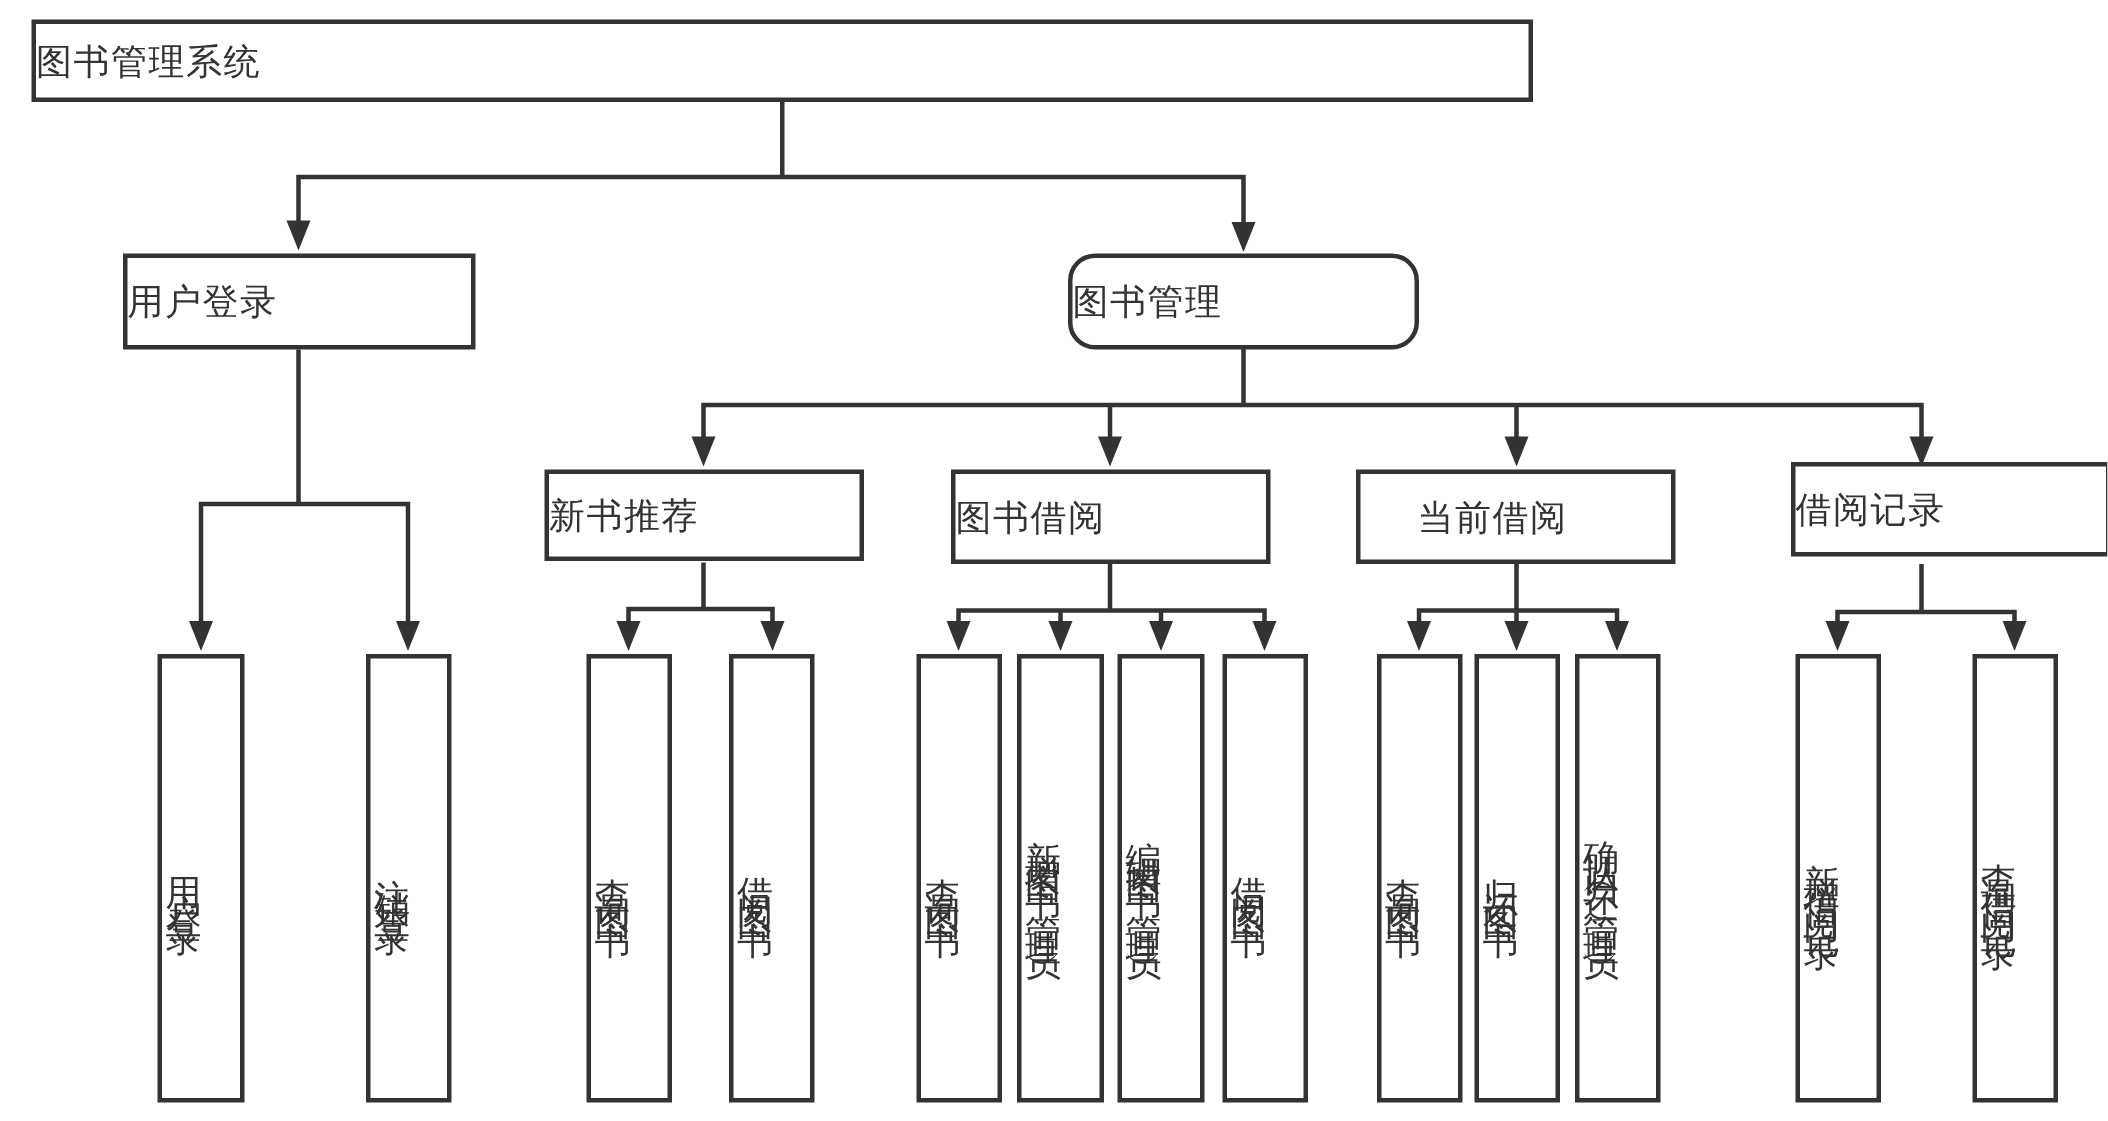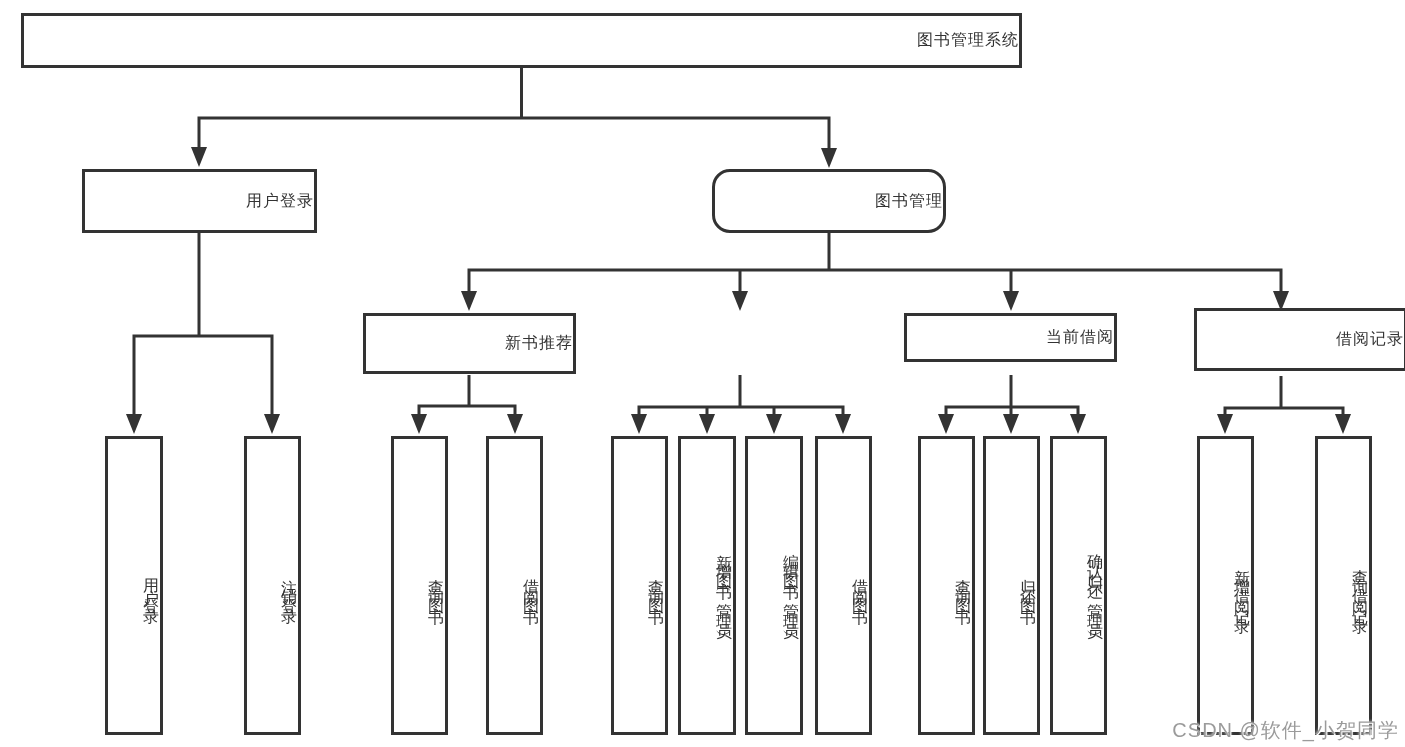--- a/index.html
+++ b/index.html
@@ -16,23 +16,23 @@
     overflow:hidden;
     font-family:"Liberation Sans", sans-serif;
     color:var(--text);
   }
   .connectors{position:absolute;left:0;top:0;z-index:0;}
   .box{
     position:absolute;
     box-sizing:border-box;
     background:var(--box-background);
     border:3px solid var(--line);
-    display:flex;align-items:center;justify-content:flex-end;
+    display:flex;align-items:center;justify-content:flex-start;
     z-index:1;
-    font-size:16px;
+    font-size:24px;
     letter-spacing:1px;
     color:var(--text);
   }
   .leaf > span{
     writing-mode:vertical-rl;
     text-orientation:mixed;
     letter-spacing:10px;
     line-height:1.1;
   }
   .watermark{
@@ -91,21 +91,24 @@
   <div class="box" style="left:82px;top:169px;width:235px;height:64px;">
     <span>用户登录</span>
   </div>
   <div class="box" style="left:712px;top:169px;width:234px;height:64px;border-radius:18px;">
     <span>图书管理</span>
   </div>
 
   <div class="box" style="left:363px;top:313px;width:213px;height:61px;">
     <span>新书推荐</span>
   </div>
-  <div class="box" style="left:904px;top:313px;width:213px;height:49px;">
+  <div class="box" style="left:634px;top:313px;width:213px;height:63px;">
+    <span>图书借阅</span>
+  </div>
+  <div class="box" style="left:904px;top:313px;width:213px;height:63px;padding-left:38px;">
     <span>当前借阅</span>
   </div>
   <div class="box" style="left:1174px;top:308px;width:213px;height:63px;margin-left:20px;">
     <span>借阅记录</span>
   </div>
 
   <div class="box leaf" style="left:105px;top:436px;width:58px;height:299px;">
     <span>用户登录</span>
   </div>
   <div class="box leaf" style="left:244px;top:436px;width:57px;height:299px;">
@@ -142,15 +145,14 @@
     <span>确认归还（管理员）</span>
   </div>
 
   <div class="box leaf" style="left:1197px;top:436px;width:57px;height:299px;">
     <span>新增借阅记录</span>
   </div>
   <div class="box leaf" style="left:1315px;top:436px;width:57px;height:299px;">
     <span>查询借阅记录</span>
   </div>
 
-  <div class="watermark">CSDN @软件_小贺同学</div>
 
 </div>
 
 </body></html>

